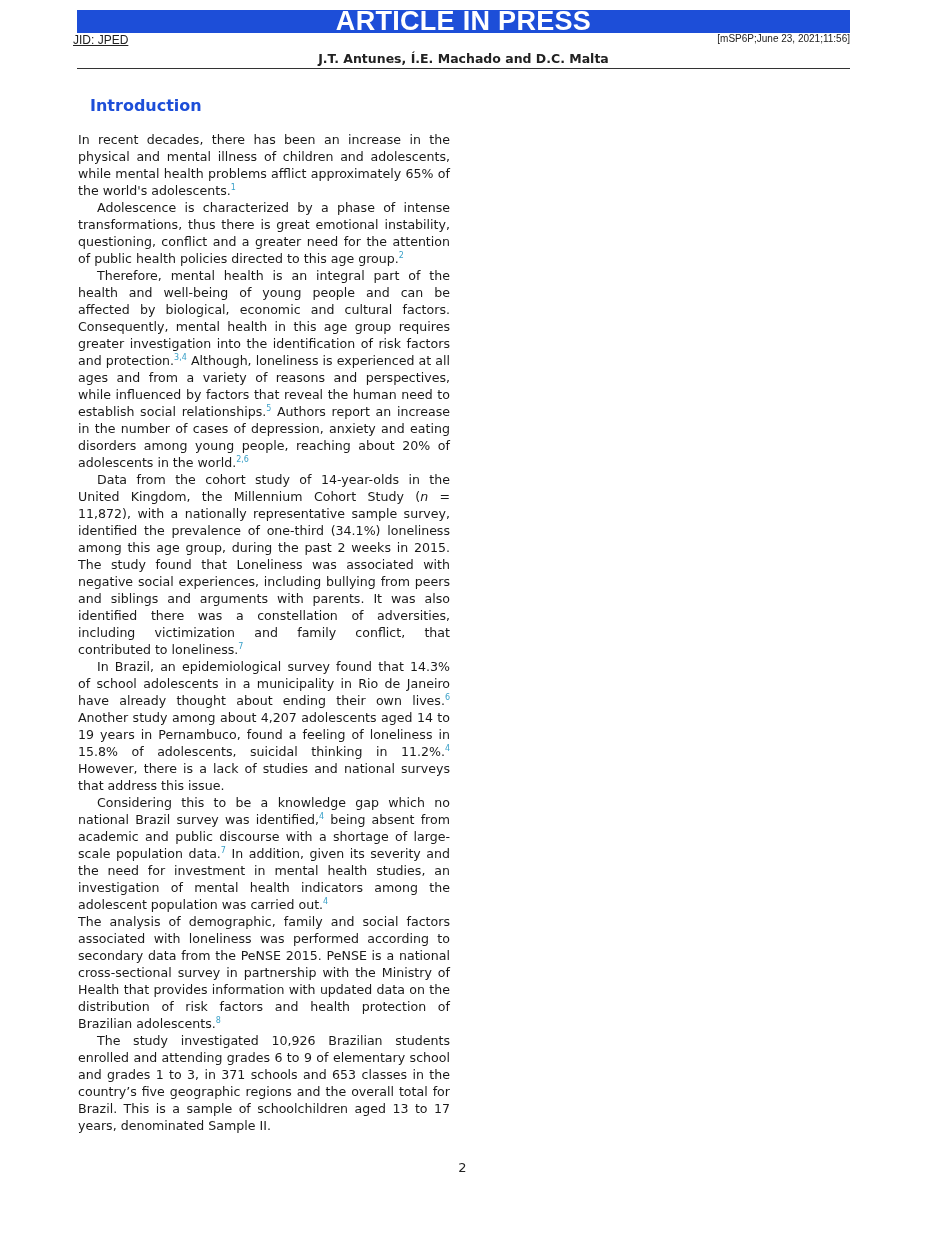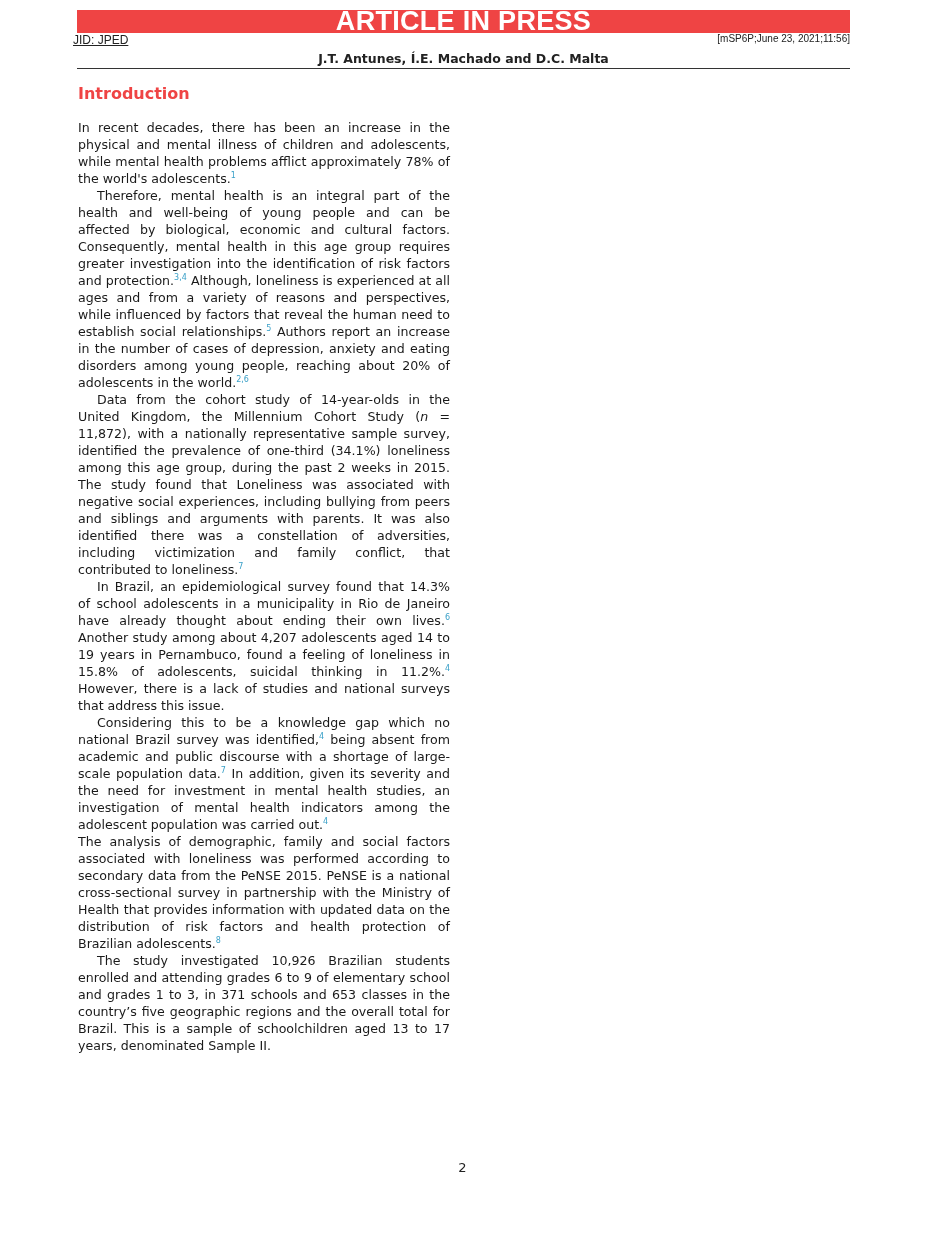--- a/index.html
+++ b/index.html
@@ -1,34 +1,34 @@
 <!DOCTYPE html>
 <html><head>
 <meta charset="utf-8">
 <style>
   html, body { margin: 0; padding: 0; background: #ffffff; }
   body { width: 925px; height: 1234px; position: relative; overflow: hidden;
          font-family: "DejaVu Sans", sans-serif; color: #1a1a1a; }
   .banner { position: absolute; left: 77px; top: 10px; width: 773px; height: 23px;
-            background: #ef4444; text-align: center; }
+            background: #1d4ed8; text-align: center; }
   .banner span { font-family: "Liberation Sans", sans-serif; font-weight: bold; color: #ffffff;
                  font-size: 27px; line-height: 23px; letter-spacing: 0.3px; position: relative; top: 0px; }
   .jid { position: absolute; left: 73px; top: 33px; font-family: "Liberation Sans", sans-serif;
          font-size: 12px; color: #222; text-decoration: underline; }
   .stamp { position: absolute; right: 75px; top: 33px; font-family: "Liberation Sans", sans-serif;
            font-size: 10px; color: #222; }
   .authors { position: absolute; left: 77px; width: 773px; top: 51px; text-align: center;
              font-size: 12.5px; color: #222; font-weight: bold; }
   .rule { position: absolute; left: 77px; top: 68px; width: 773px; height: 1px; background: #333; }
   .col { position: absolute; top: 84px; width: 372px; font-size: 12.6px; line-height: 17px; }
   .col.left { left: 78px; }
   .col.right { left: 477px; }
   .col p { margin: 0; text-align: justify; hyphens: manual; }
   .col p.ind { text-indent: 19px; }
-  h2 { font-size: 16px; font-weight: bold; color: #ef4444; margin: 0; line-height: 20px;
+  h2 { font-size: 16px; font-weight: bold; color: #1d4ed8; margin: 12px; line-height: 20px;
        font-family: "DejaVu Sans", sans-serif; }
   h2.intro { margin-bottom: 15px; }
   h2.method { margin-top: 39px; margin-bottom: 16px; }
   sup { color: #3aa0c8; font-size: 8px; line-height: 0; vertical-align: 5px; }
   .page-num { position: absolute; top: 1160px; left: 0; width: 925px; text-align: center;
               font-size: 13px; color: #222; }
 </style>
 </head>
 <body>
 
@@ -36,22 +36,23 @@
   <span>ARTICLE IN PRESS</span>
 </div>
 <div class="jid">JID: JPED</div>
 <div class="stamp">[mSP6P;June 23, 2021;11:56]</div>
 <div class="authors">J.T. Antunes, Í.E. Machado and D.C. Malta</div>
 <div class="rule"></div>
 
 <div class="col left">
   <h2 class="intro">Introduction</h2>
 
-  <p><span>In recent decades, there has been an increase in the physical and mental illness of children and adolescents, while mental health problems afflict approximately 78% of the world's adolescents.</span><sup>1</sup></p>
+  <p><span>In recent decades, there has been an increase in the physical and mental illness of children and adolescents, while mental health problems afflict approximately 65% of the world's adolescents.</span><sup>1</sup></p>
 
+  <p class="ind"><span>Adolescence is characterized by a phase of intense transformations, thus there is great emotional instability, questioning, conflict and a greater need for the attention of public health policies directed to this age group.</span><sup>2</sup></p>
 
   <p class="ind"><span>Therefore, mental health is an integral part of the health and well-being of young people and can be affected by biological, economic and cultural factors. Consequently, mental health in this age group requires greater investigation into the identification of risk factors and protection.</span><sup>3,4</sup><span> Although, loneliness is experienced at all ages and from a variety of reasons and perspectives, while influenced by factors that reveal the human need to establish social relationships.</span><sup>5</sup><span> Authors report an increase in the number of cases of depression, anxiety and eating disorders among young people, reaching about 20% of adolescents in the world.</span><sup>2,6</sup></p>
 
   <p class="ind"><span>Data from the cohort study of 14-year-olds in the United Kingdom, the Millennium Cohort Study (</span><i>n</i><span> = 11,872), with a nationally representative sample survey, identified the prevalence of one-third (34.1%) loneliness among this age group, during the past 2 weeks in 2015. The study found that Loneliness was associated with negative social experiences, including bullying from peers and siblings and arguments with parents. It was also identified there was a constellation of adversities, including victimization and family conflict, that contributed to loneliness.</span><sup>7</sup></p>
 
   <p class="ind"><span>In Brazil, an epidemiological survey found that 14.3% of school adolescents in a municipality in Rio de Janeiro have already thought about ending their own lives.</span><sup>6</sup><span> Another study among about 4,207 adolescents aged 14 to 19 years in Pernambuco, found a feeling of loneliness in 15.8% of adolescents, suicidal thinking in 11.2%.</span><sup>4</sup><span> However, there is a lack of studies and national surveys that address this issue.</span></p>
 
   <p class="ind"><span>Considering this to be a knowledge gap which no national Brazil survey was identified,</span><sup>4</sup><span> being absent from academic and public discourse with a shortage of large-scale population data.</span><sup>7</sup><span> In addition, given its severity and the need for investment in mental health studies, an investigation of mental health indicators among the adolescent population was carried out.</span><sup>4</sup></p>
 
 

